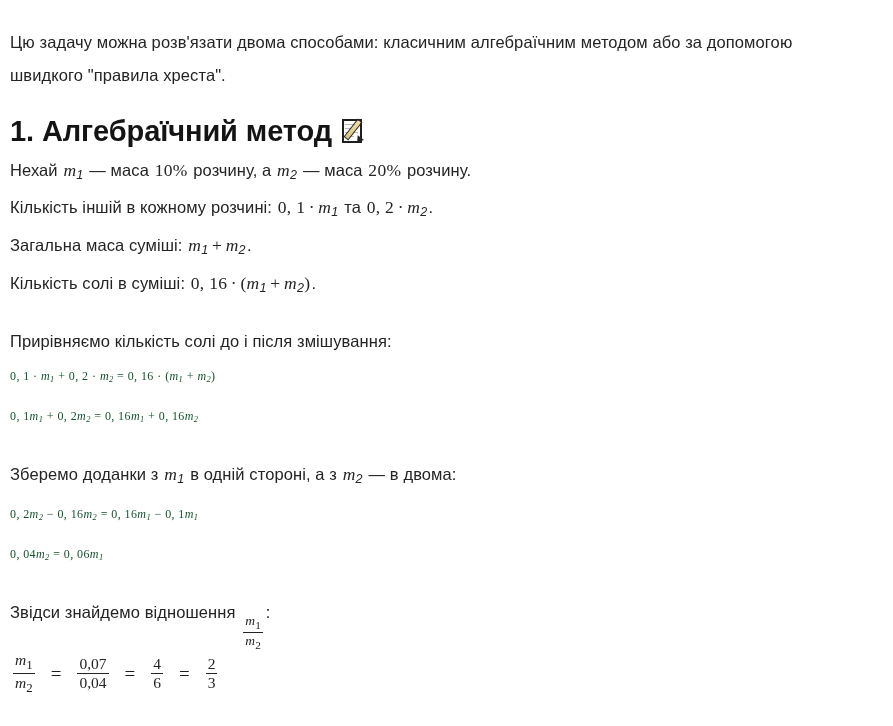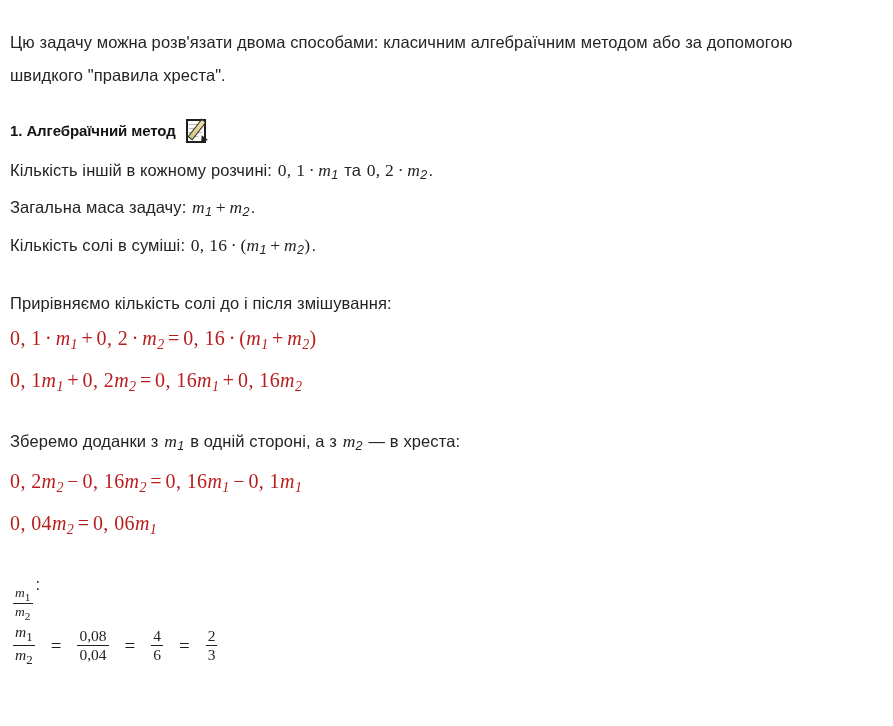--- a/index.html
+++ b/index.html
@@ -34,21 +34,21 @@
   .para.intro {
     padding-top: 9px;
   }
   .block-gap {
     height: 20px;
   }
 
   
   h2.heading {
     font-family: "Liberation Sans", sans-serif;
-    font-size: 15px;
+    font-size: 29px;
     font-weight: bold;
     color: #141414;
     margin: 22px 0 6px 0;
     line-height: 34px;
     letter-spacing: -0.1px;
     display: flex;
     align-items: center;
     gap: 9px;
   }
   .memo-emoji {
@@ -118,23 +118,23 @@
   .inline-math sub {
     font-size: 0.72em;
     vertical-align: -0.22em;
     font-style: italic;
   }
   .op { padding: 0 3.5px; }
 
   
   .eq {
     font-family: "Liberation Serif", serif;
-    font-size: 20px;
+    font-size: 12px;
     line-height: 36px;
-    color: #b91c1c;
+    color: #14532d;
     letter-spacing: 0.4px;
     white-space: nowrap;
   }
   .eq sub {
     font-size: 0.70em;
     vertical-align: -0.25em;
     font-style: italic;
   }
 
   
@@ -186,27 +186,30 @@
       <span class="rule r2"></span>
       <span class="rule r3"></span>
       <span class="rule r4"></span>
       <span class="pencil"></span>
       <span class="tip"></span>
     </span>
   </h2>
 
   <div>
 
+    <div class="para">
+      <span>Нехай </span><span class="inline-math"><i class="mi">m</i><sub>1</sub></span><span> — маса </span><span class="inline-math mn">10%</span><span> розчину, а </span><span class="inline-math"><i class="mi">m</i><sub>2</sub></span><span> — маса </span><span class="inline-math mn">20%</span><span> розчину.</span>
+    </div>
 
     <div class="para">
       <span>Кількість іншій в кожному розчині: </span><span class="inline-math"><span class="mn">0, 1</span><span class="mn op">·</span><i class="mi">m</i><sub>1</sub></span><span> та </span><span class="inline-math"><span class="mn">0, 2</span><span class="mn op">·</span><i class="mi">m</i><sub>2</sub></span><span>.</span>
     </div>
 
     <div class="para">
-      <span>Загальна маса задачу: </span><span class="inline-math"><i class="mi">m</i><sub>1</sub><span class="mn op">+</span><i class="mi">m</i><sub>2</sub></span><span>.</span>
+      <span>Загальна маса суміші: </span><span class="inline-math"><i class="mi">m</i><sub>1</sub><span class="mn op">+</span><i class="mi">m</i><sub>2</sub></span><span>.</span>
     </div>
 
     <div class="para">
       <span>Кількість солі в суміші: </span><span class="inline-math"><span class="mn">0, 16</span><span class="mn op">·</span><span class="mn">(</span><i class="mi">m</i><sub>1</sub><span class="mn op">+</span><i class="mi">m</i><sub>2</sub><span class="mn">)</span></span><span>.</span>
     </div>
 
   </div>
 
   <div class="block-gap"></div>
 
@@ -219,50 +222,50 @@
 
     <div class="eq">
       <span class="mn">0, 1</span><i class="mi">m</i><sub>1</sub><span class="mn op">+</span><span class="mn">0, 2</span><i class="mi">m</i><sub>2</sub><span class="mn op">=</span><span class="mn">0, 16</span><i class="mi">m</i><sub>1</sub><span class="mn op">+</span><span class="mn">0, 16</span><i class="mi">m</i><sub>2</sub>
     </div>
   </div>
 
   <div class="block-gap"></div>
 
   <div>
     <div class="para">
-      <span>Зберемо доданки з </span><span class="inline-math"><i class="mi">m</i><sub>1</sub></span><span> в одній стороні, а з </span><span class="inline-math"><i class="mi">m</i><sub>2</sub></span><span> — в хреста:</span>
+      <span>Зберемо доданки з </span><span class="inline-math"><i class="mi">m</i><sub>1</sub></span><span> в одній стороні, а з </span><span class="inline-math"><i class="mi">m</i><sub>2</sub></span><span> — в двома:</span>
     </div>
 
     <div class="eq">
       <span class="mn">0, 2</span><i class="mi">m</i><sub>2</sub><span class="mn op">−</span><span class="mn">0, 16</span><i class="mi">m</i><sub>2</sub><span class="mn op">=</span><span class="mn">0, 16</span><i class="mi">m</i><sub>1</sub><span class="mn op">−</span><span class="mn">0, 1</span><i class="mi">m</i><sub>1</sub>
     </div>
 
     <div class="eq">
       <span class="mn">0, 04</span><i class="mi">m</i><sub>2</sub><span class="mn op">=</span><span class="mn">0, 06</span><i class="mi">m</i><sub>1</sub>
     </div>
   </div>
 
   <div class="block-gap"></div>
 
   <div>
     <div class="para">
-      <span class="frac small">
+      <span>Звідси знайдемо відношення </span><span class="frac small">
           <span class="num"><i class="mi">m</i><sub>1</sub></span>
           <span class="den"><i class="mi">m</i><sub>2</sub></span>
         </span><span>:</span>
     </div>
 
     <div class="frac-row">
       <span class="frac mid">
         <span class="num"><i class="mi">m</i><sub>1</sub></span>
         <span class="den"><i class="mi">m</i><sub>2</sub></span>
       </span>
       <span class="eqsign">=</span>
       <span class="frac mid">
-        <span class="num mn">0,08</span>
+        <span class="num mn">0,07</span>
         <span class="den mn">0,04</span>
       </span>
       <span class="eqsign">=</span>
       <span class="frac mid">
         <span class="num mn">4</span>
         <span class="den mn">6</span>
       </span>
       <span class="eqsign">=</span>
       <span class="frac mid">
         <span class="num mn">2</span>

